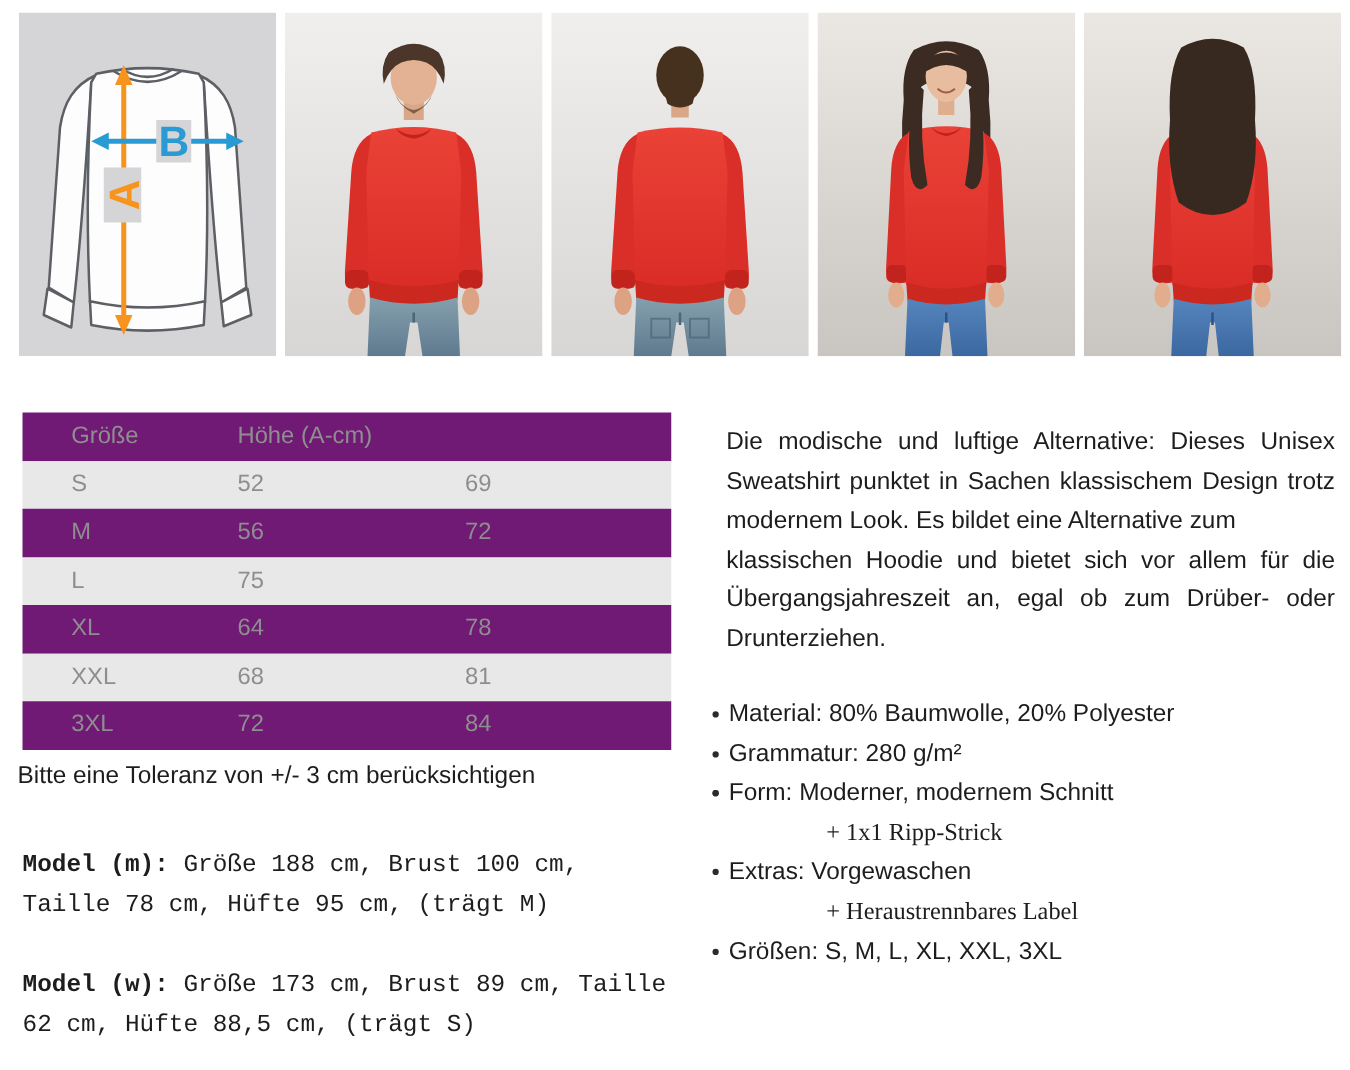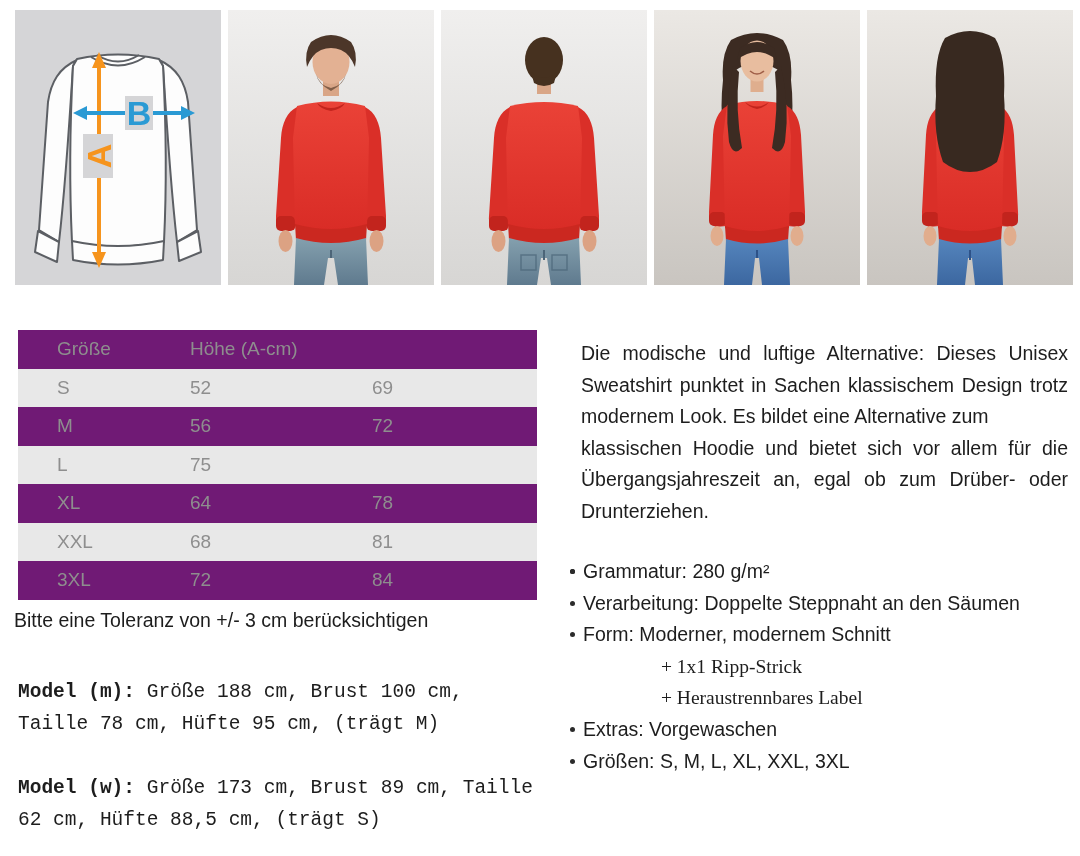--- a/index.html
+++ b/index.html
@@ -234,23 +234,23 @@
   <p class="model-block model-m"><b>Model (m):</b><span> Größe 188 cm, Brust 100 cm, Taille 78 cm, Hüfte 95 cm, (trägt M)</span></p>
 
   <p class="model-block model-w"><b>Model (w):</b><span> Größe 173 cm, Brust 89 cm, Taille 62 cm, Hüfte 88,5 cm, (trägt S)</span></p>
 
   <div class="desc">
     <div>Die modische und luftige Alternative: Dieses Unisex Sweatshirt punktet in Sachen klassischem Design trotz modernem Look. Es bildet eine Alternative zum</div>
     <div>klassischen Hoodie und bietet sich vor allem für die Übergangsjahreszeit an, egal ob zum Drüber- oder Drunterziehen.</div>
   </div>
 
   <ul class="features">
+    <li class="feat"><span class="dot"></span><span>Material: 80% Baumwolle, 20% Polyester</span></li>
+    <li class="feat"><span class="dot"></span><span>Grammatur: 280 g/m²</span></li>
     <li class="feat"><span class="dot"></span></li>
-    <li class="feat"><span class="dot"></span><span>Grammatur: 280 g/m²</span></li>
-    <li class="feat"><span class="dot"></span><span>Verarbeitung: Doppelte Steppnaht an den Säumen</span></li>
     <li class="feat"><span class="dot"></span><span>Form: Moderner, modernem Schnitt</span></li>
     <li class="feat cont"><span>+ 1x1 Ripp-Strick</span></li>
+    <li class="feat"><span class="dot"></span><span>Extras: Vorgewaschen</span></li>
     <li class="feat cont"><span>+ Heraustrennbares Label</span></li>
-    <li class="feat"><span class="dot"></span><span>Extras: Vorgewaschen</span></li>
     <li class="feat"><span class="dot"></span><span>Größen:  S, M, L, XL, XXL, 3XL</span></li>
   </ul>
 
 </div>
 
 </body></html>

